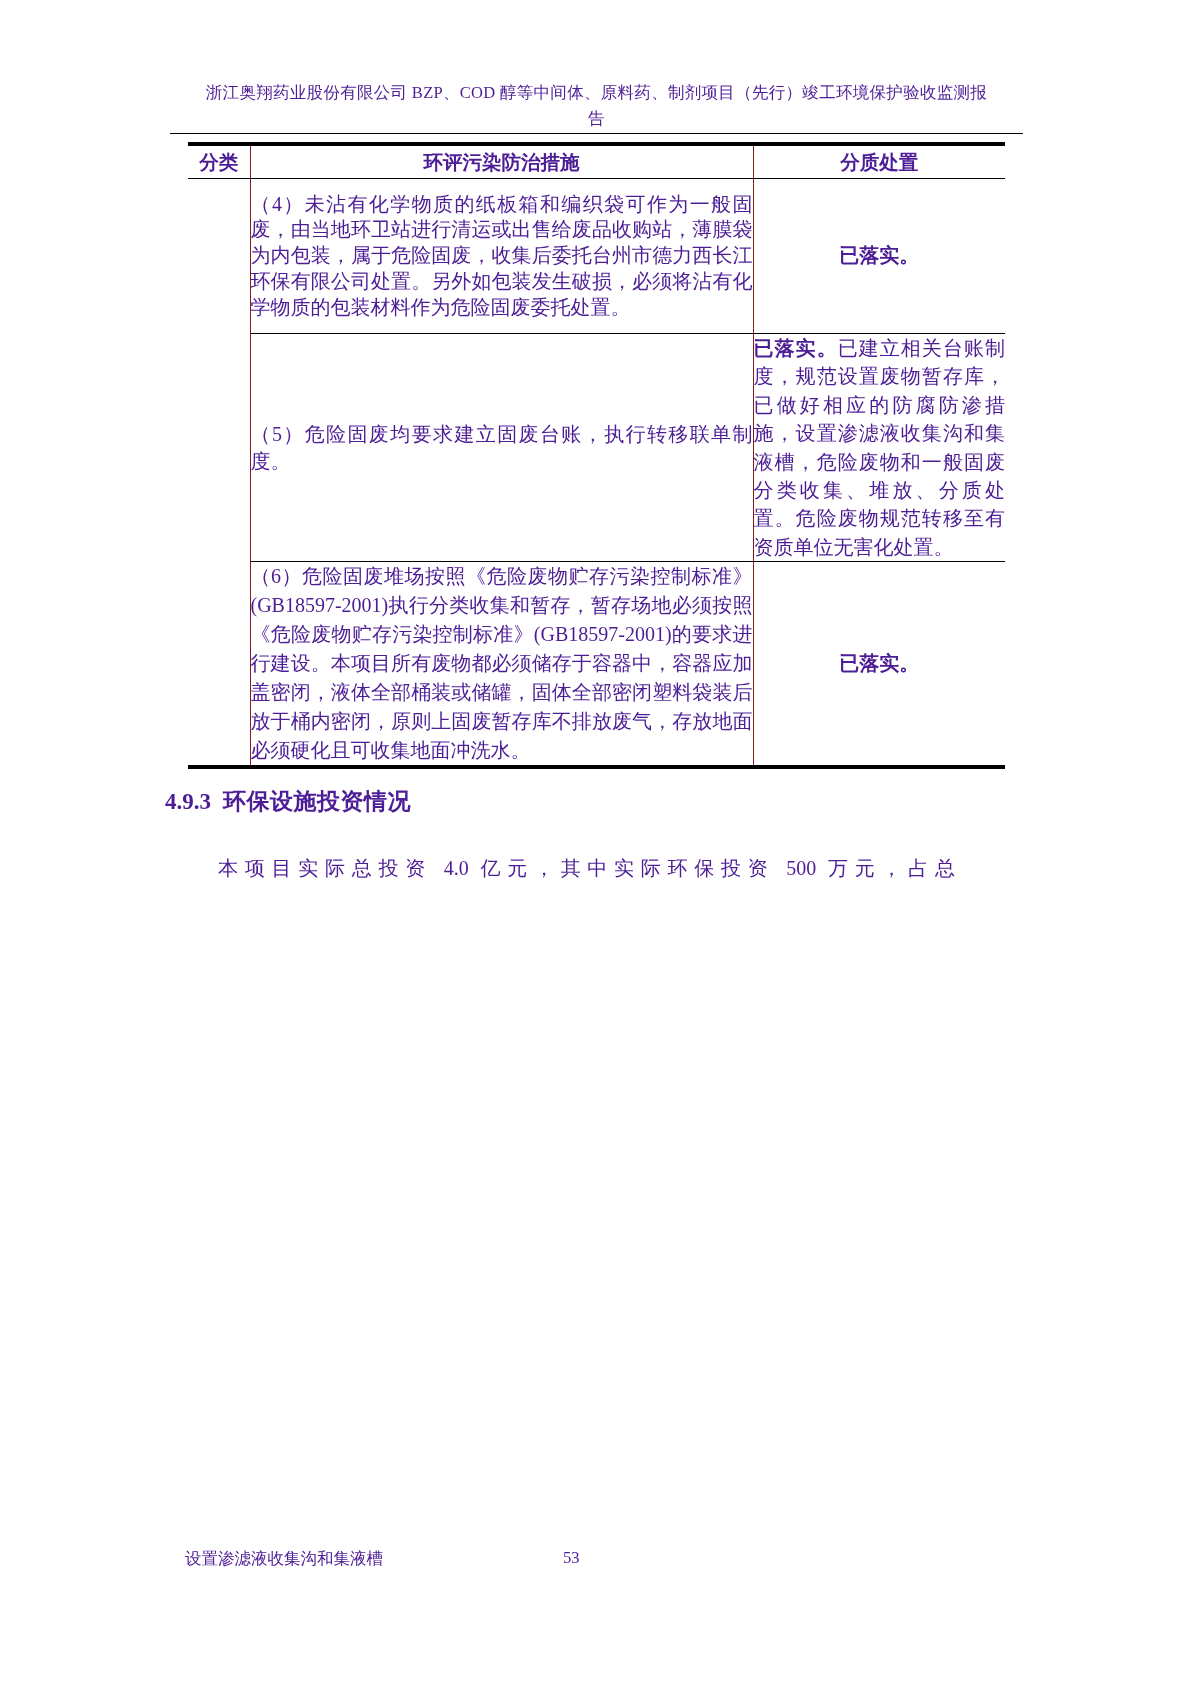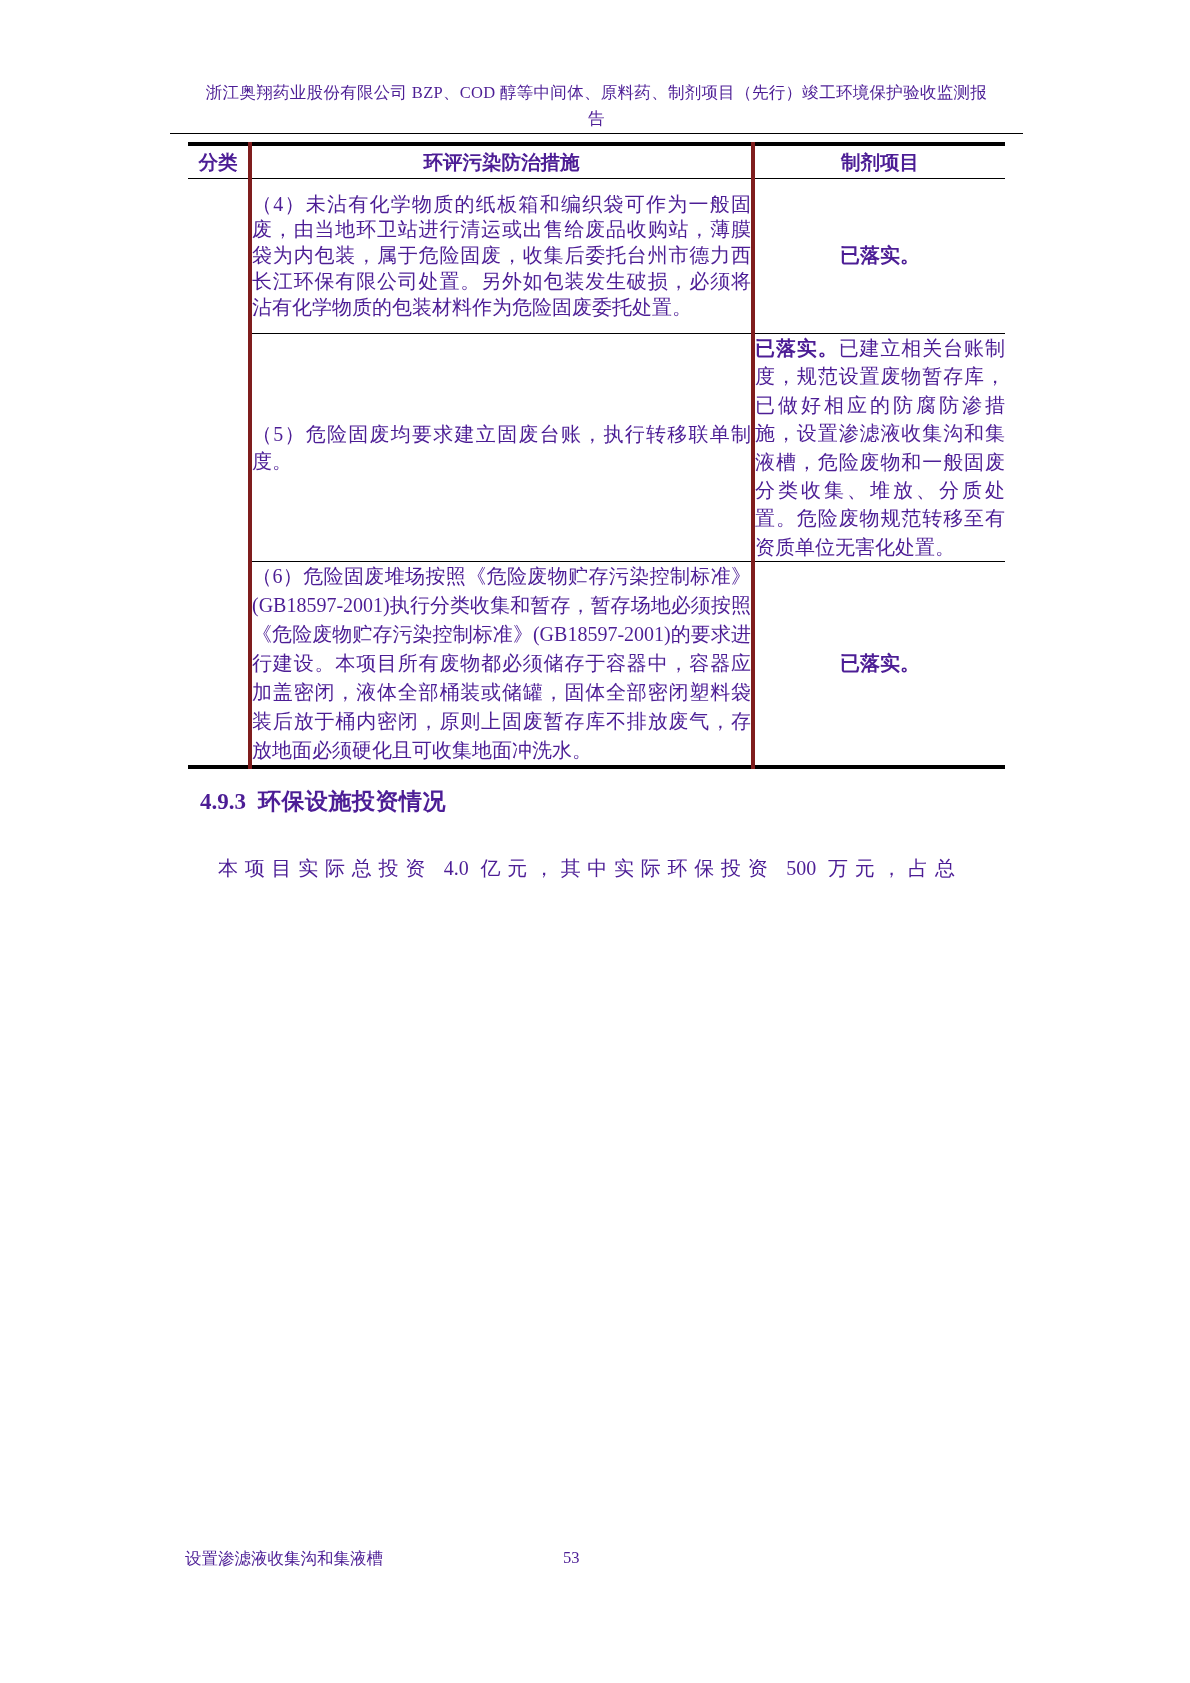--- a/index.html
+++ b/index.html
@@ -29,41 +29,41 @@
     font-size:20px;
   }
   table.measures col.c1{width:62px;}
   table.measures col.c2{width:503px;}
   table.measures col.c3{width:252px;}
   table.measures th{
     font-weight:bold;font-size:19.5px;text-align:center;
     height:32px;padding:0;border-bottom:1px solid #000;
   }
   table.measures td{padding:0;vertical-align:middle;}
-  .v-r{border-right:4px solid #7f1d1d;}
+  .v-r{border-right:1px solid #7f1d1d;}
   .h-b{border-bottom:1px solid #000;}
   td.measure{
     text-align:justify;text-justify:inter-ideograph;
     padding:0 5px 0 6px;
   }
   td.status{padding:0 6px;}
   td.status.center{text-align:center;}
   td.status.fill{text-align:justify;text-justify:inter-ideograph;}
   tr.r1{height:155px;} tr.r1 td{line-height:25.8px;}
   tr.r2{height:228px;} tr.r2 td.measure{line-height:27px;}
   tr.r2 td.status{line-height:28.4px;}
   tr.r3{height:204px;} tr.r3 td{line-height:29px;}
   .b{font-weight:bold;}
   
   .sec-heading{
     position:absolute;top:786px;left:165px;
     font-size:23px;font-weight:bold;letter-spacing:.5px;
     white-space:nowrap;
   }
-  .sec-heading .num{margin-right:12px;letter-spacing:0;margin-left:35px;}
+  .sec-heading .num{margin-right:12px;letter-spacing:0;}
   
   .body-para{
     position:absolute;top:840px;left:165px;width:790px;
     font-size:20px;line-height:56px;
   }
   .body-para .ln1{
     padding-left:53px;
     text-align:justify;text-align-last:justify;
   }
   .body-para .ln2{text-align:left;}
@@ -93,21 +93,21 @@
   <table class="measures">
     <colgroup>
         <col class="c1">
         <col class="c2">
         <col class="c3">
       </colgroup>
     <tbody>
         <tr>
       <th class="v-r">分类</th>
       <th class="v-r">环评污染防治措施</th>
-      <th>制剂项目</th>
+      <th>分质处置</th>
     </tr>
     <tr class="r1">
       <td class="v-r" rowspan="3"></td>
       <td class="measure v-r h-b">（4）未沾有化学物质的纸板箱和编织袋可作为一般固废，由当地环卫站进行清运或出售给废品收购站，薄膜袋为内包装，属于危险固废，收集后委托台州市德力西长江环保有限公司处置。另外如包装发生破损，必须将沾有化学物质的包装材料作为危险固废委托处置。</td>
       <td class="status center h-b"><span class="b">已落实。</span><span></span></td>
     </tr>
     <tr class="r2">
       <td class="measure v-r h-b">（5）危险固废均要求建立固废台账，执行转移联单制度。</td>
       <td class="status fill h-b"><span class="b">已落实。</span><span>已建立相关台账制度，规范设置废物暂存库，已做好相应的防腐防渗措施，设置渗滤液收集沟和集液槽，危险废物和一般固废分类收集、堆放、分质处置。危险废物规范转移至有资质单位无害化处置。</span></td>
     </tr>

